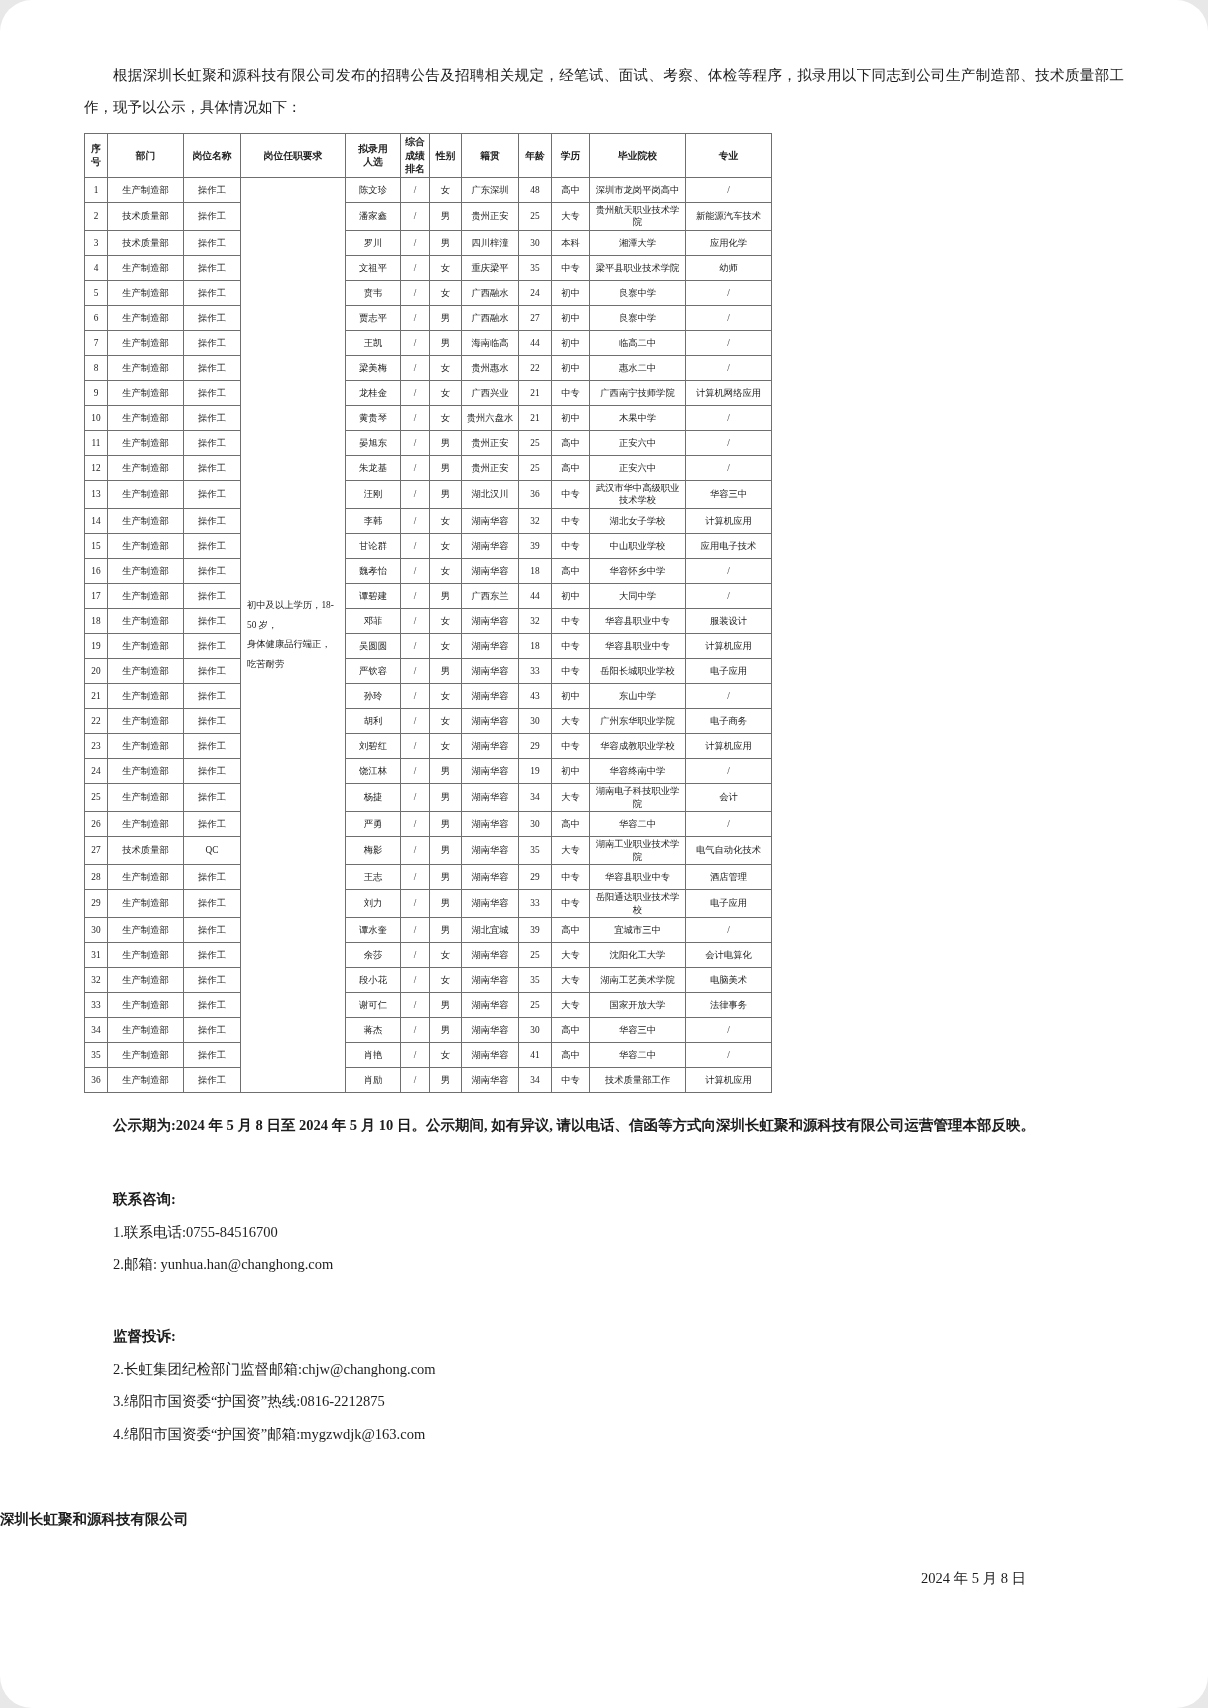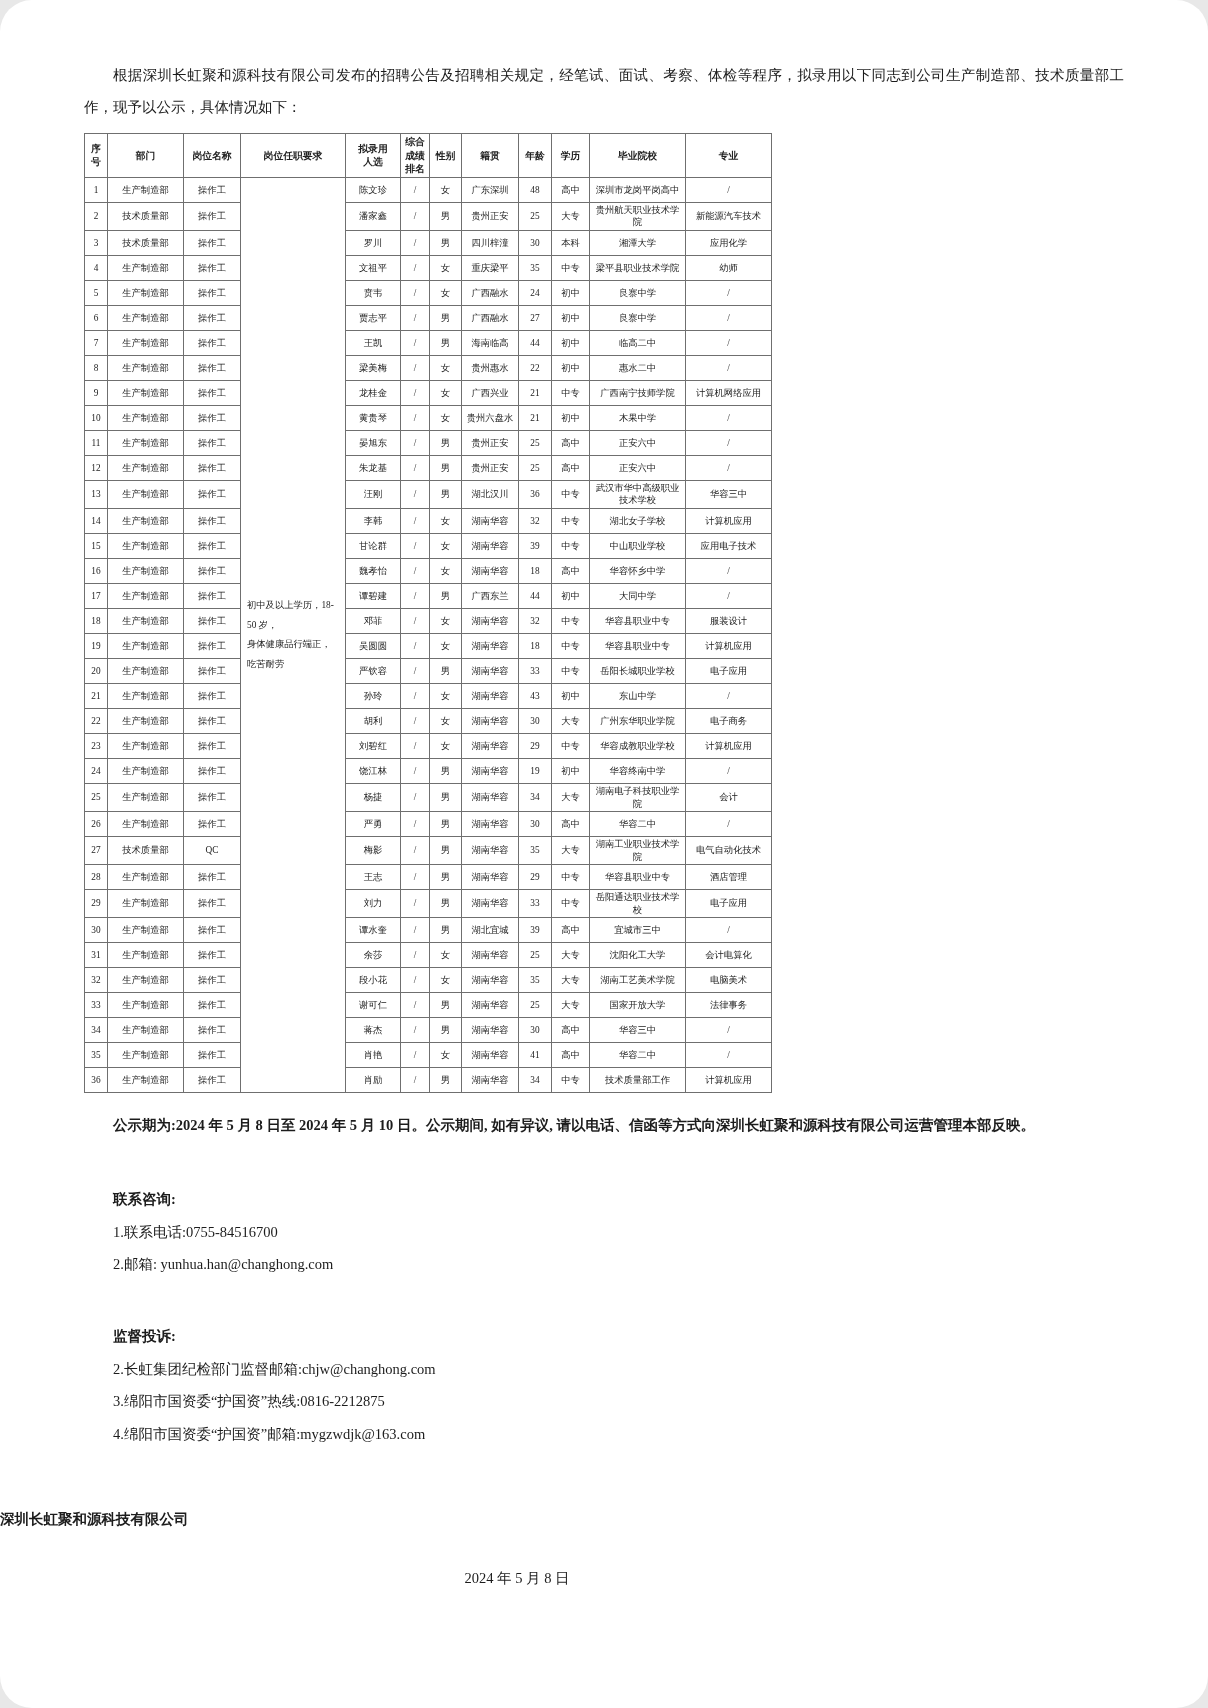--- a/index.html
+++ b/index.html
@@ -35,21 +35,21 @@
   .contact-block { margin-top:4px; }
   .contact-line {
     margin:0 84px; font-size:14.5px; line-height:2.25; text-indent:2em;
   }
   .section-title { font-weight:700;margin-top:39px; }
   .sig-company {
     margin:59px 180px 0 0; text-align:left;
     font-size:14.5px; font-weight:bold;
   }
   .sig-date {
-    margin:40px 182px 0 0; text-align:center; font-size:14.5px;padding-left:8px;
+    margin:40px 182px 0 0; text-align:right; font-size:14.5px;padding-left:8px;
   }
 </style>
 </head>
 <body>
 
 <div class="page">
 
   <p class="intro">根据深圳长虹聚和源科技有限公司发布的招聘公告及招聘相关规定，经笔试、面试、考察、体检等程序，拟录用以下同志到公司生产制造部、技术质量部工作，现予以公示，具体情况如下：</p>
 
   <table class="roster">

